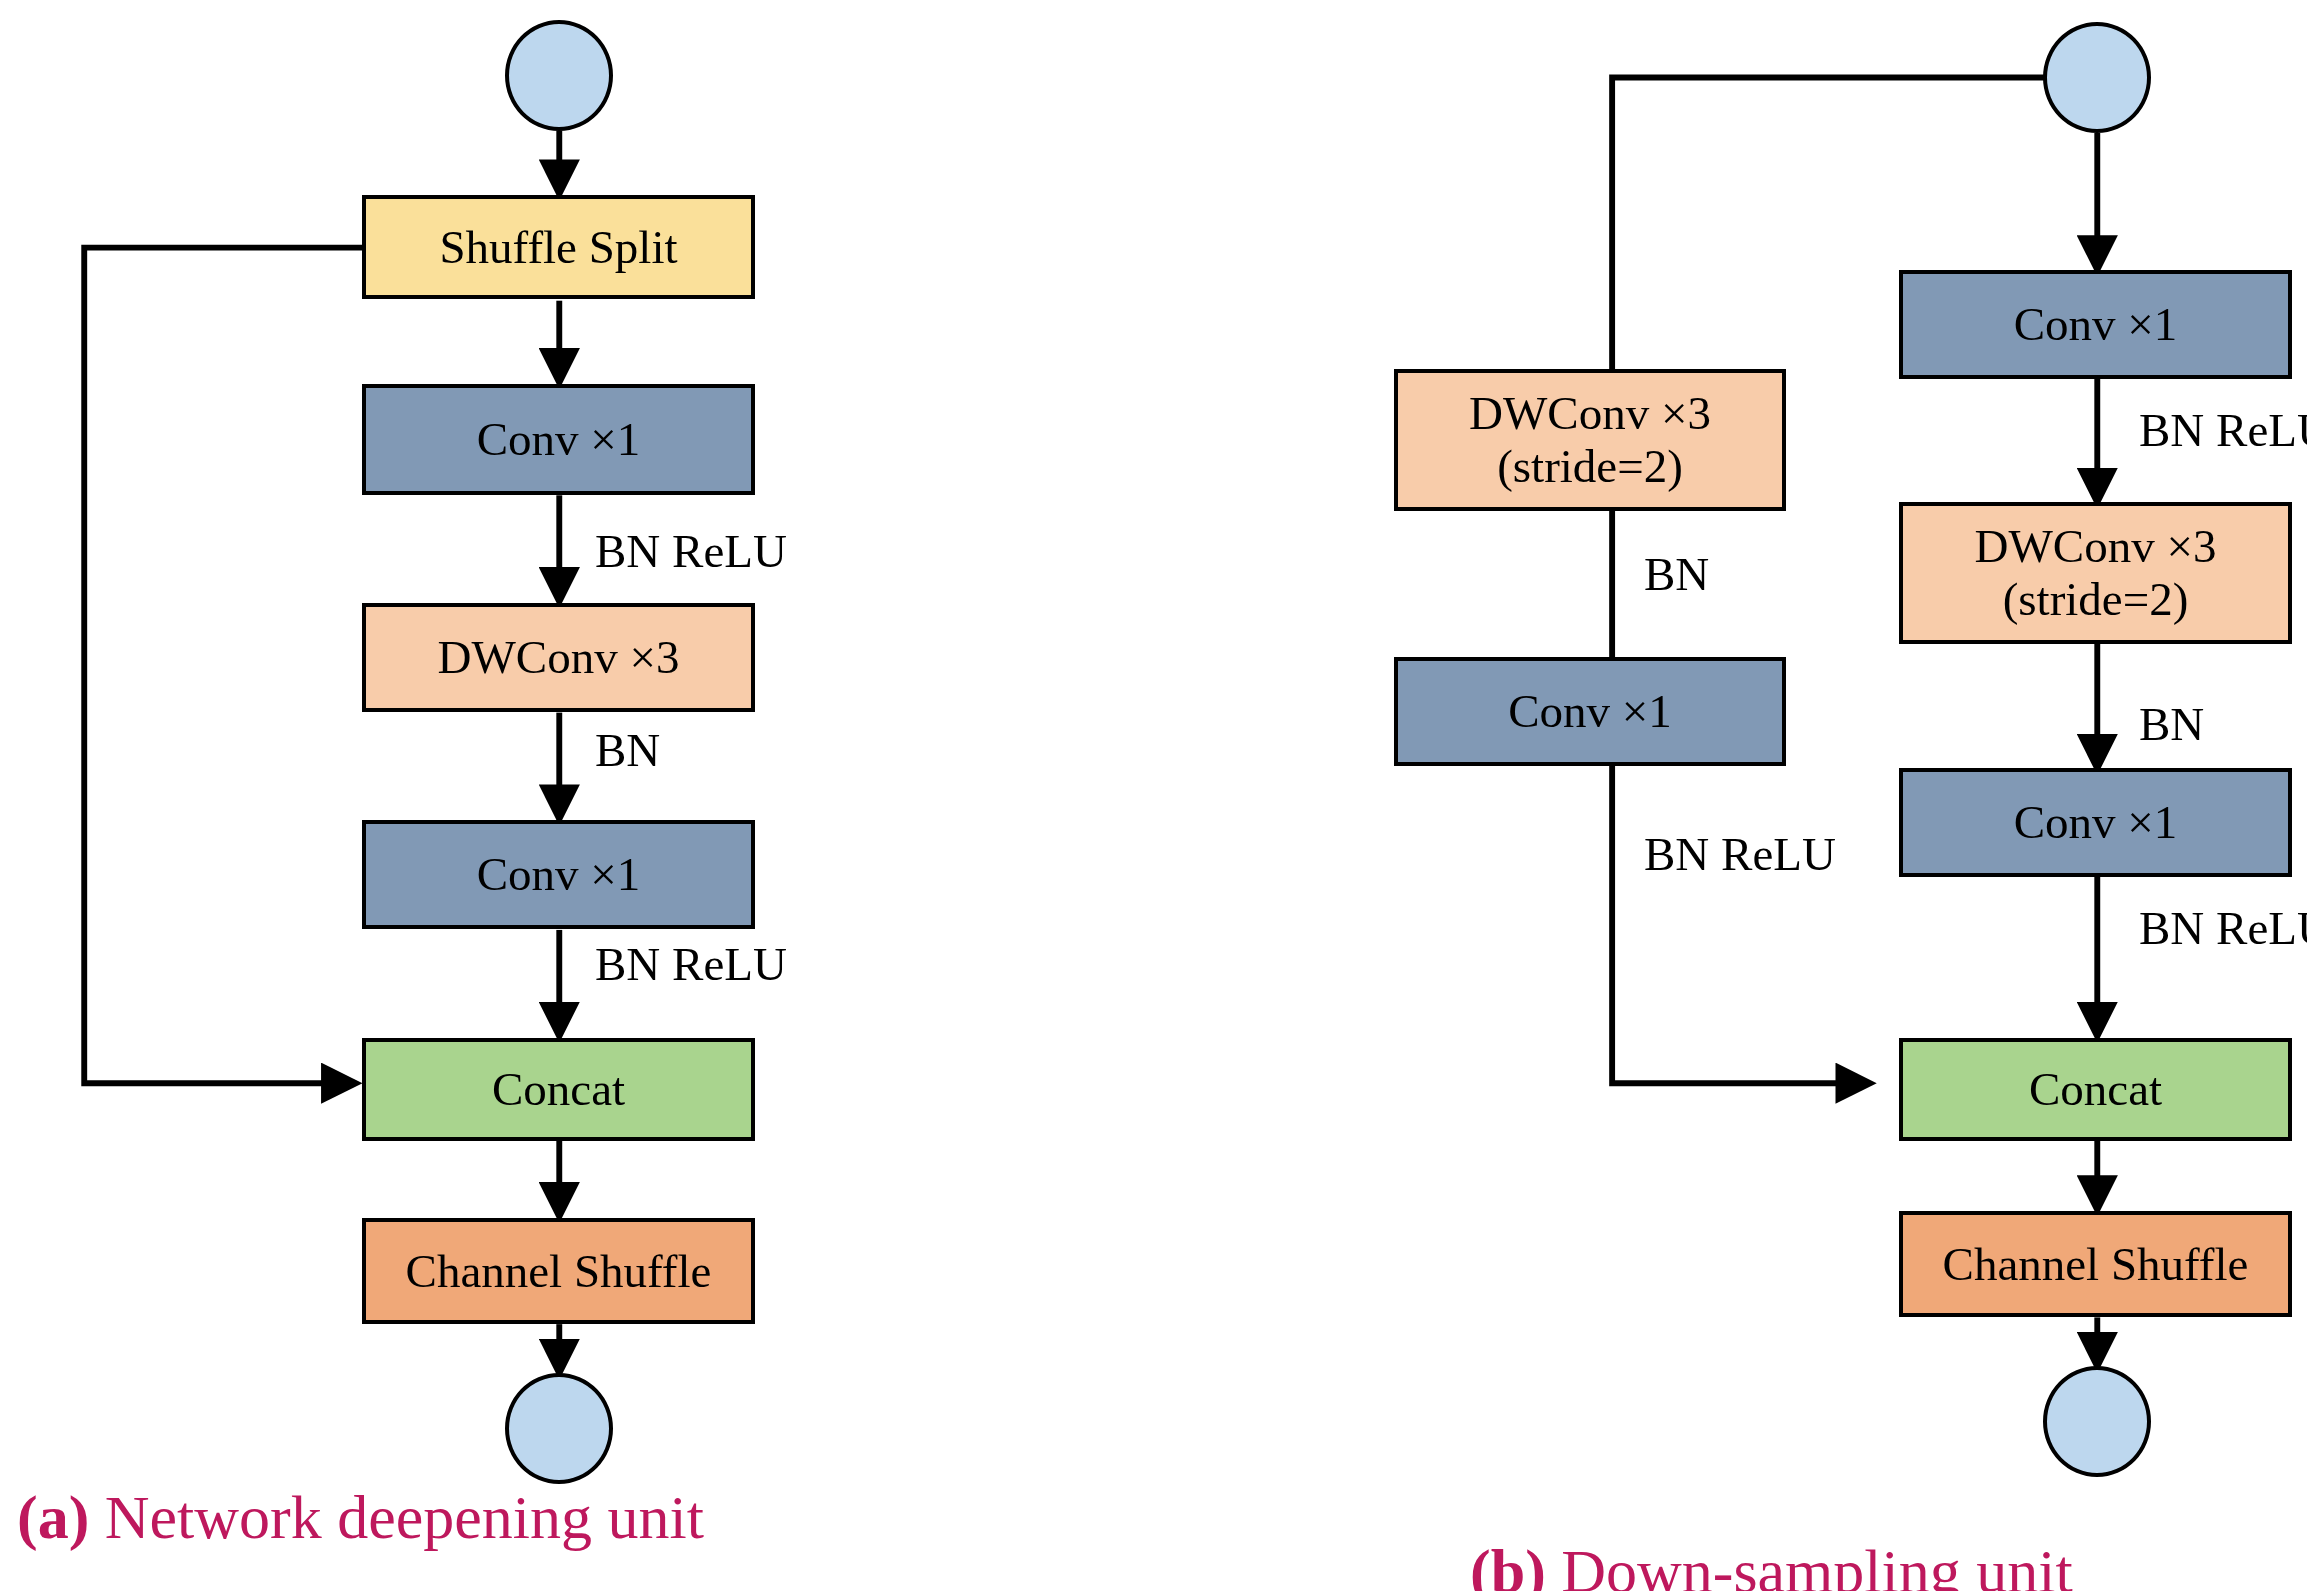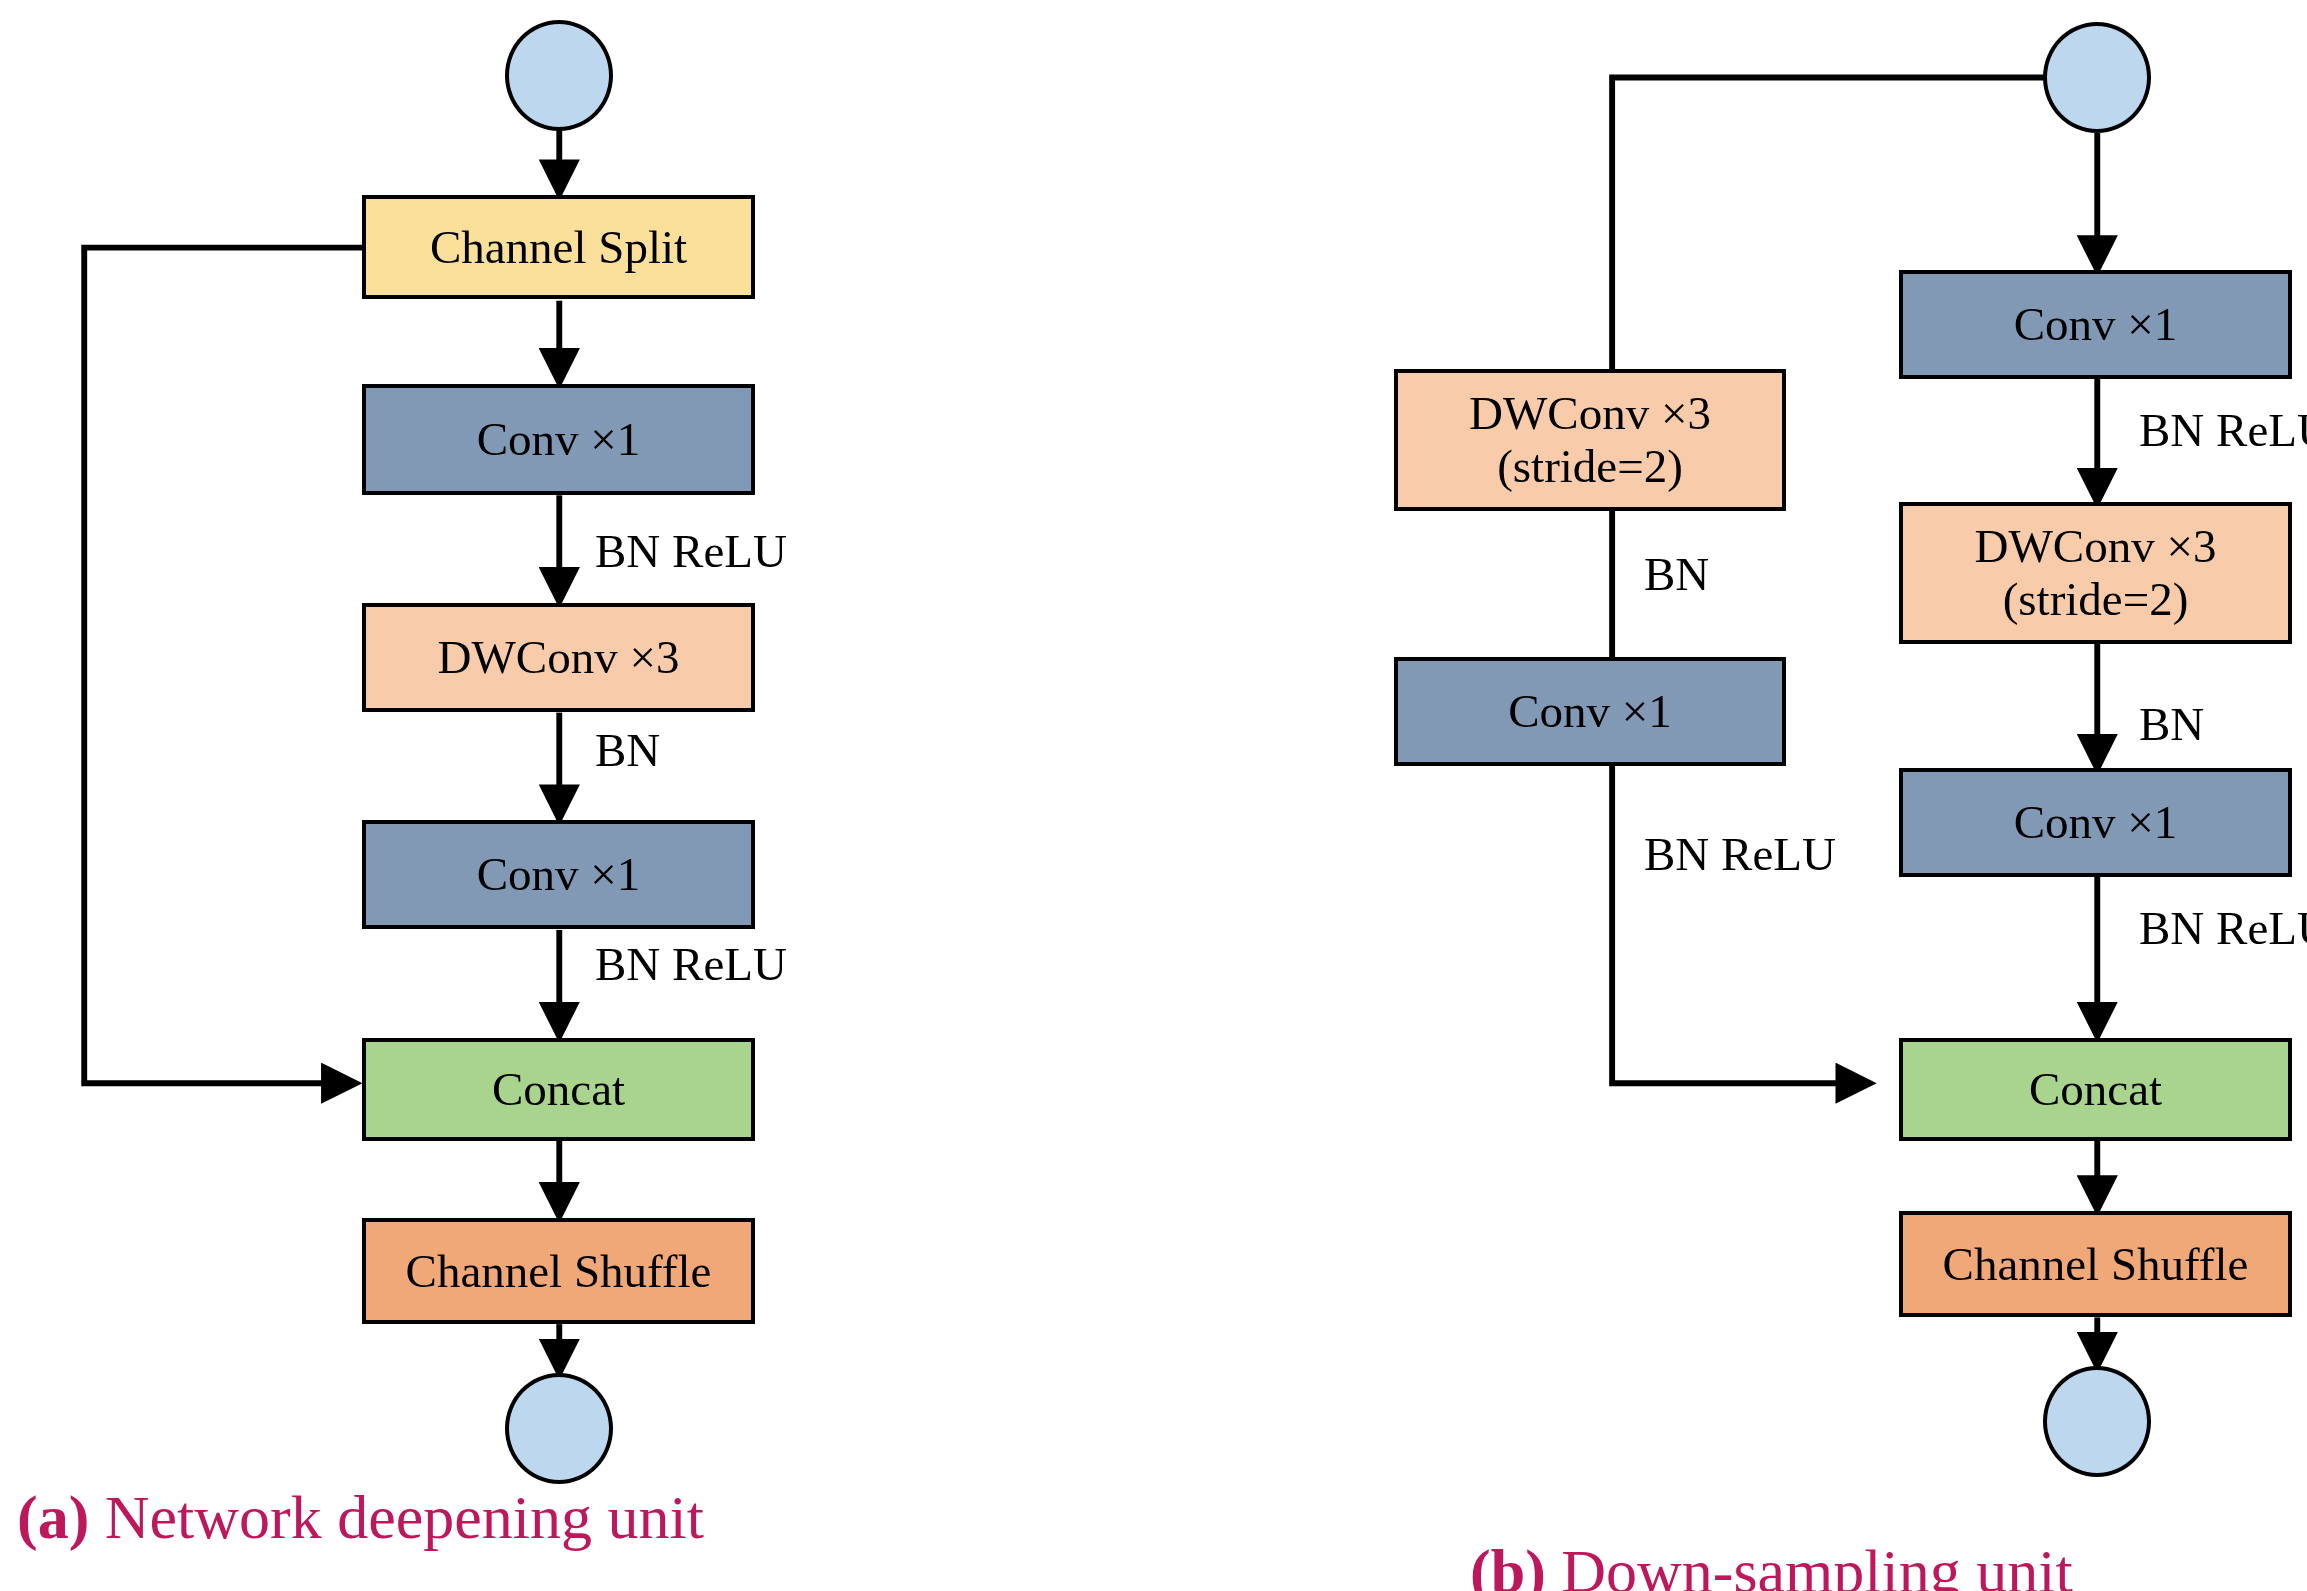--- a/index.html
+++ b/index.html
@@ -98,21 +98,21 @@
 
     <line x1="2490" y1="1040" x2="2490" y2="1228" stroke="#000000" stroke-width="7" marker-end="url(#arrow)"></line>
 
     <line x1="2490" y1="1354" x2="2490" y2="1434" stroke="#000000" stroke-width="7" marker-end="url(#arrow)"></line>
 
     <line x1="2490" y1="1564" x2="2490" y2="1620" stroke="#000000" stroke-width="7" marker-end="url(#arrow)"></line>
   </svg>
 
   <div class="terminal" style="left:505px; top:20px; width:108px; height:111px; background:#BDD7EE;"></div>
 
-  <div class="node-box" style="left:362px; top:195px; width:393px; height:104px; background:#FAE09A;">Channel Split</div>
+  <div class="node-box" style="left:362px; top:195px; width:393px; height:104px; background:#FAE09A;">Shuffle Split</div>
 
   <div class="node-box" style="left:362px; top:384px; width:393px; height:111px; background:#8199B5;">Conv ×1</div>
 
   <div class="node-box" style="left:362px; top:603px; width:393px; height:109px; background:#F8CCAA;">DWConv ×3</div>
 
   <div class="node-box" style="left:362px; top:820px; width:393px; height:109px; background:#8199B5;">Conv ×1</div>
 
   <div class="node-box" style="left:362px; top:1038px; width:393px; height:103px; background:#A9D48E;">Concat</div>
 
   <div class="node-box" style="left:362px; top:1218px; width:393px; height:106px; background:#F0A878;">Channel Shuffle</div>

